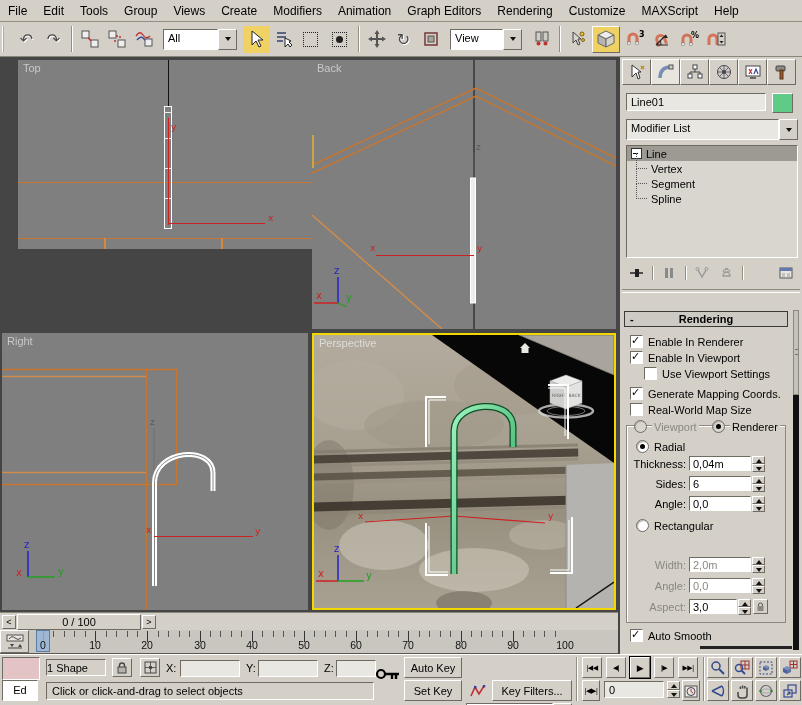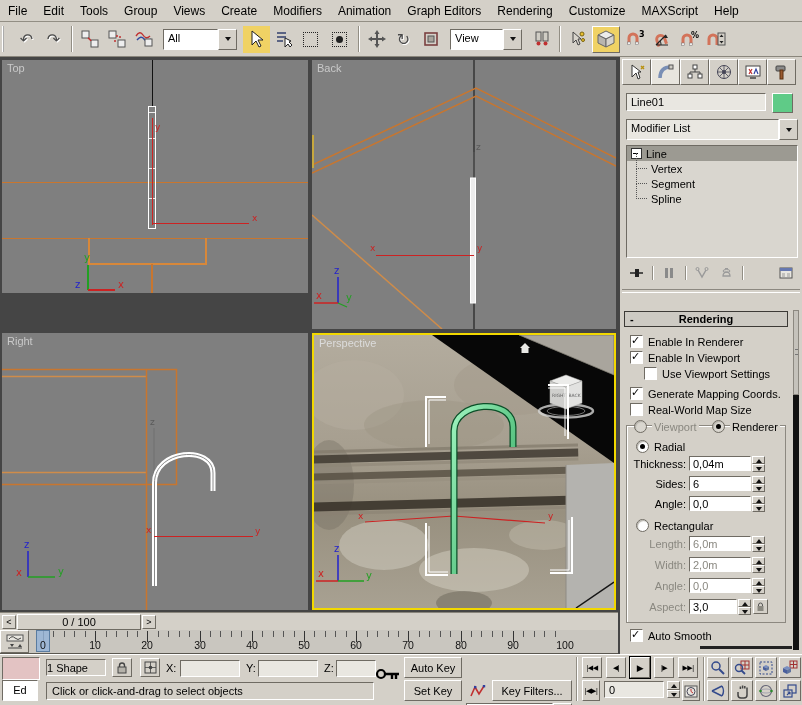--- a/index.html
+++ b/index.html
@@ -232,21 +232,21 @@
       <svg width="22" height="18">
           <path d="M4 15 V9 a4 4 0 0 1 8 0 V15" stroke="#d3735a" fill="none" stroke-width="3"></path>
           <rect x="13" y="3" width="7" height="12" fill="#d4d0c8" stroke="#555"></rect>
           <path d="M14.5 7 l2 -2.5 2 2.5 z M14.5 11 l2 2.5 2 -2.5 z" fill="#222"></path>
         </svg>
     </div>
   </div>
 
   <div id="vparea" class="abs">
 
-    <div class="vp" style="left:2px;top:3px;width:306px;height:233px;">
+    <div class="vp" style="left:18px;top:3px;width:306px;height:189px;">
       <div class="vplabel">Top</div>
       <svg width="306" height="269" shape-rendering="crispEdges">
         <line x1="150" y1="0" x2="150" y2="46" stroke="#111"></line>
         <line x1="0" y1="122.5" x2="306" y2="122.5" stroke="#c8762f" stroke-width="1.5"></line>
         <line x1="0" y1="178.5" x2="306" y2="178.5" stroke="#c8762f" stroke-width="1.5"></line>
         <path d="M87 178 v26 h117 v-26" fill="none" stroke="#d8883a" stroke-width="1.5"></path>
         <line x1="150" y1="204" x2="150" y2="269" stroke="#c8762f" stroke-width="1.5"></line>
         <g>
           <rect x="146.5" y="46" width="7" height="122" fill="none" stroke="#ffffff"></rect>
           <path d="M146 78h8 M146 108h8 M146 138h8 M146 52h8" stroke="#fff" opacity=".85"></path>
@@ -581,28 +581,20 @@
       <span class="pfield" style="width:62px;margin-left:3px;">0,0</span>
       <span class="spin">
           <b class="up"></b>
           <b class="dn"></b>
         </span>
     </div>
     <div class="prow" style="left:16px;top:460px;">
       <span class="rad"></span>
       <span class="clabel">Rectangular</span>
     </div>
-    <div class="prow" style="left:8px;top:478px;">
-      <span class="plabel dis" style="width:58px;">Length:</span>
-      <span class="pfield dis" style="width:62px;margin-left:3px;">6,0m</span>
-      <span class="spin">
-          <b class="up"></b>
-          <b class="dn"></b>
-        </span>
-    </div>
     <div class="prow" style="left:8px;top:499px;">
       <span class="plabel dis" style="width:58px;">Width:</span>
       <span class="pfield dis" style="width:62px;margin-left:3px;">2,0m</span>
       <span class="spin">
           <b class="up"></b>
           <b class="dn"></b>
         </span>
     </div>
     <div class="prow" style="left:8px;top:520px;">
       <span class="plabel dis" style="width:58px;">Angle:</span>

